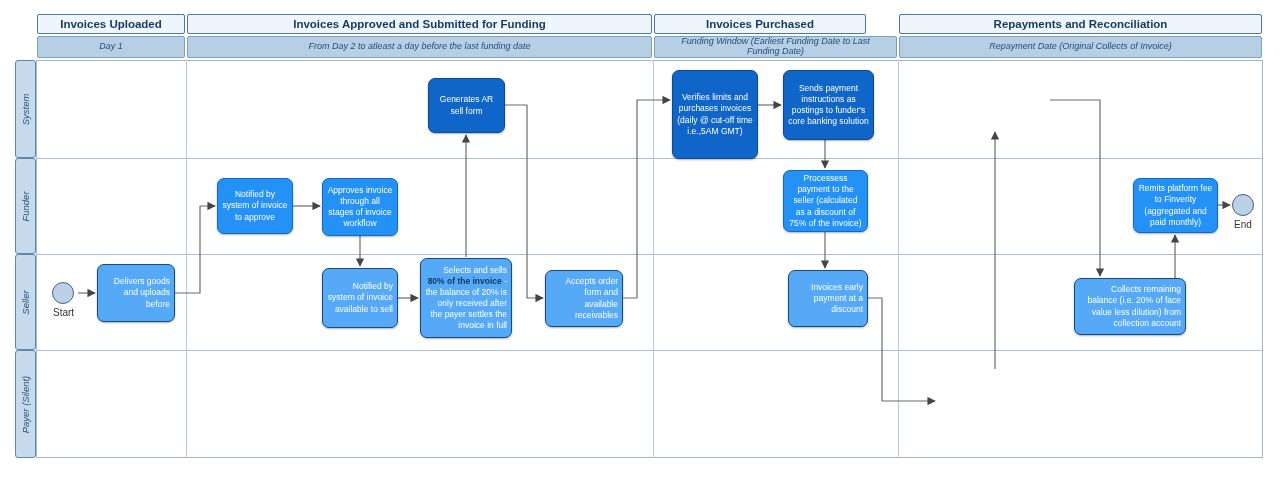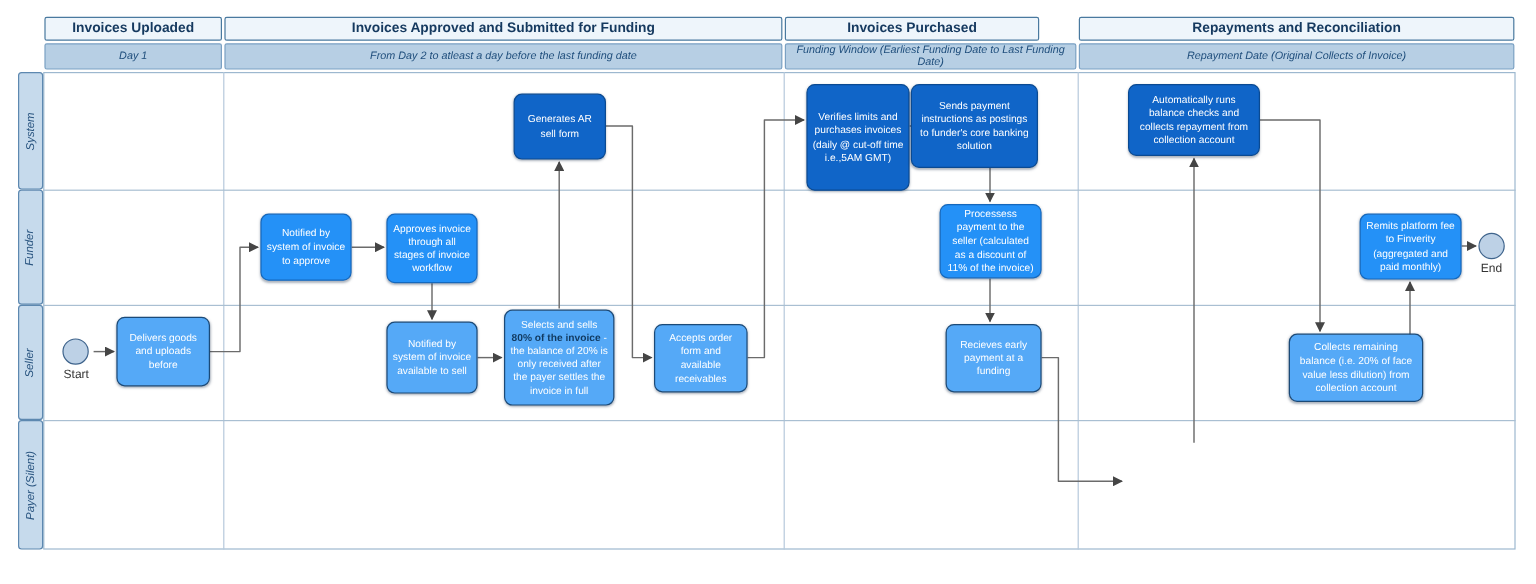--- a/index.html
+++ b/index.html
@@ -13,34 +13,34 @@
   .vline{position:absolute;top:60px;height:398px;width:0;border-left:1px solid #b6c9db;z-index:0;}
   .hline{position:absolute;left:36px;width:1227px;height:0;border-top:1px solid #a9bfd2;z-index:0;}
   
   .phase-title{position:absolute;top:14px;height:20px;background:#eef5fb;
     border:1px solid #49799f;border-radius:2px;box-sizing:border-box;
     display:flex;align-items:center;justify-content:center;
     font-size:11.5px;font-weight:bold;color:#15395f;z-index:2;}
   .phase-timing{position:absolute;top:36px;height:22px;background:#b7cfe4;
     border:1px solid #7ba1c3;border-radius:2px;box-sizing:border-box;
     display:flex;align-items:center;justify-content:center;text-align:center;
-    font-size:9px;font-style:italic;color:#1f4e7c;line-height:1.1;padding:0 2px;z-index:2;}
+    font-size:9px;font-style:italic;color:#1f4e7c;line-height:1.1;padding:0 19px;z-index:2;}
   
   .lane-cell{position:absolute;left:15px;width:21px;background:#c6daec;
     border:1px solid #5d88b0;box-sizing:border-box;
     display:flex;align-items:center;justify-content:center;z-index:2;border-radius:3px;}
   .lane-cell span{transform:rotate(-90deg);white-space:nowrap;
     font-size:9.5px;font-style:italic;color:#2a5580;}
   
   .node{position:absolute;border-radius:7px;box-sizing:border-box;color:#ffffff;
     display:flex;align-items:center;justify-content:center;text-align:center;
     font-size:8.5px;line-height:1.3;padding:3px 4px;z-index:3;
     box-shadow:0 1px 2px rgba(20,40,70,.35);}
   .c-bright{background:#2491f7;border:1.5px solid #1468bd;}
-  .c-light{background:#55a9f7;border:1.5px solid #1b4a78;}
+  .c-light{background:#55a9f7;border:1.5px solid #1b4a78;text-align:right;}
   .c-system{background:#1065c8;border:1.5px solid #0a4a92;}
   .c-navy{background:#16406e;border:1.5px solid #0c2b4c;}
   .bold-navy{font-weight:bold;color:#11395f;}
   
   .event{position:absolute;width:22px;height:22px;border-radius:50%;
     background:#bdd1e6;border:1.5px solid #3f648c;box-sizing:border-box;z-index:3;}
   .event-label{position:absolute;font-size:10px;color:#333;z-index:3;}
   
   svg.wires{position:absolute;left:0;top:0;z-index:1;}
 </style>
@@ -122,20 +122,19 @@
   <div class="node c-light" style="left:97px;top:264px;width:78px;height:58px">Delivers goods and uploads before</div>
   <div class="node c-bright" style="left:217px;top:178px;width:76px;height:56px">Notified by system of invoice to approve</div>
   <div class="node c-bright" style="left:322px;top:178px;width:76px;height:58px">Approves invoice through all stages of invoice workflow</div>
   <div class="node c-light" style="left:322px;top:268px;width:76px;height:60px">Notified by system of invoice available to sell</div>
   <div class="node c-light" style="left:420px;top:258px;width:92px;height:80px">
       <span><span>Selects and sells </span><span class="bold-navy">80% of the invoice</span><span> - the balance of 20% is only received after the payer settles the invoice in full</span></span>
     </div>
   <div class="node c-system" style="left:428px;top:78px;width:77px;height:55px">Generates AR sell form</div>
   <div class="node c-light" style="left:545px;top:270px;width:78px;height:57px">Accepts order form and available receivables</div>
   <div class="node c-system" style="left:672px;top:70px;width:86px;height:89px">Verifies limits and purchases invoices (daily @ cut-off time i.e.,5AM GMT)</div>
-  <div class="node c-system" style="left:759px;top:70px;width:106px;height:70px">Sends payment instructions as postings to funder's core banking solution</div>
-  <div class="node c-bright" style="left:783px;top:170px;width:85px;height:62px">Processess payment to the seller (calculated as a discount of 11% of the invoice)</div>
-  <div class="node c-light" style="left:788px;top:270px;width:80px;height:57px">Recieves early payment at a funding</div>
-  <div class="node c-system" style="left:940px;top:70px;width:110px;height:60px">Automatically runs balance checks and collects repayment from collection account</div>
+  <div class="node c-system" style="left:783px;top:70px;width:91px;height:70px">Sends payment instructions as postings to funder's core banking solution</div>
+  <div class="node c-bright" style="left:783px;top:170px;width:85px;height:62px">Processess payment to the seller (calculated as a discount of 75% of the invoice)</div>
+  <div class="node c-light" style="left:788px;top:270px;width:80px;height:57px">Invoices early payment at a discount</div>
   <div class="node c-light" style="left:1074px;top:278px;width:112px;height:57px">Collects remaining balance (i.e. 20% of face value less dilution) from collection account</div>
   <div class="node c-bright" style="left:1133px;top:178px;width:85px;height:55px">Remits platform fee to Finverity (aggregated and paid monthly)</div>
 
 </div>
 
 </body></html>

